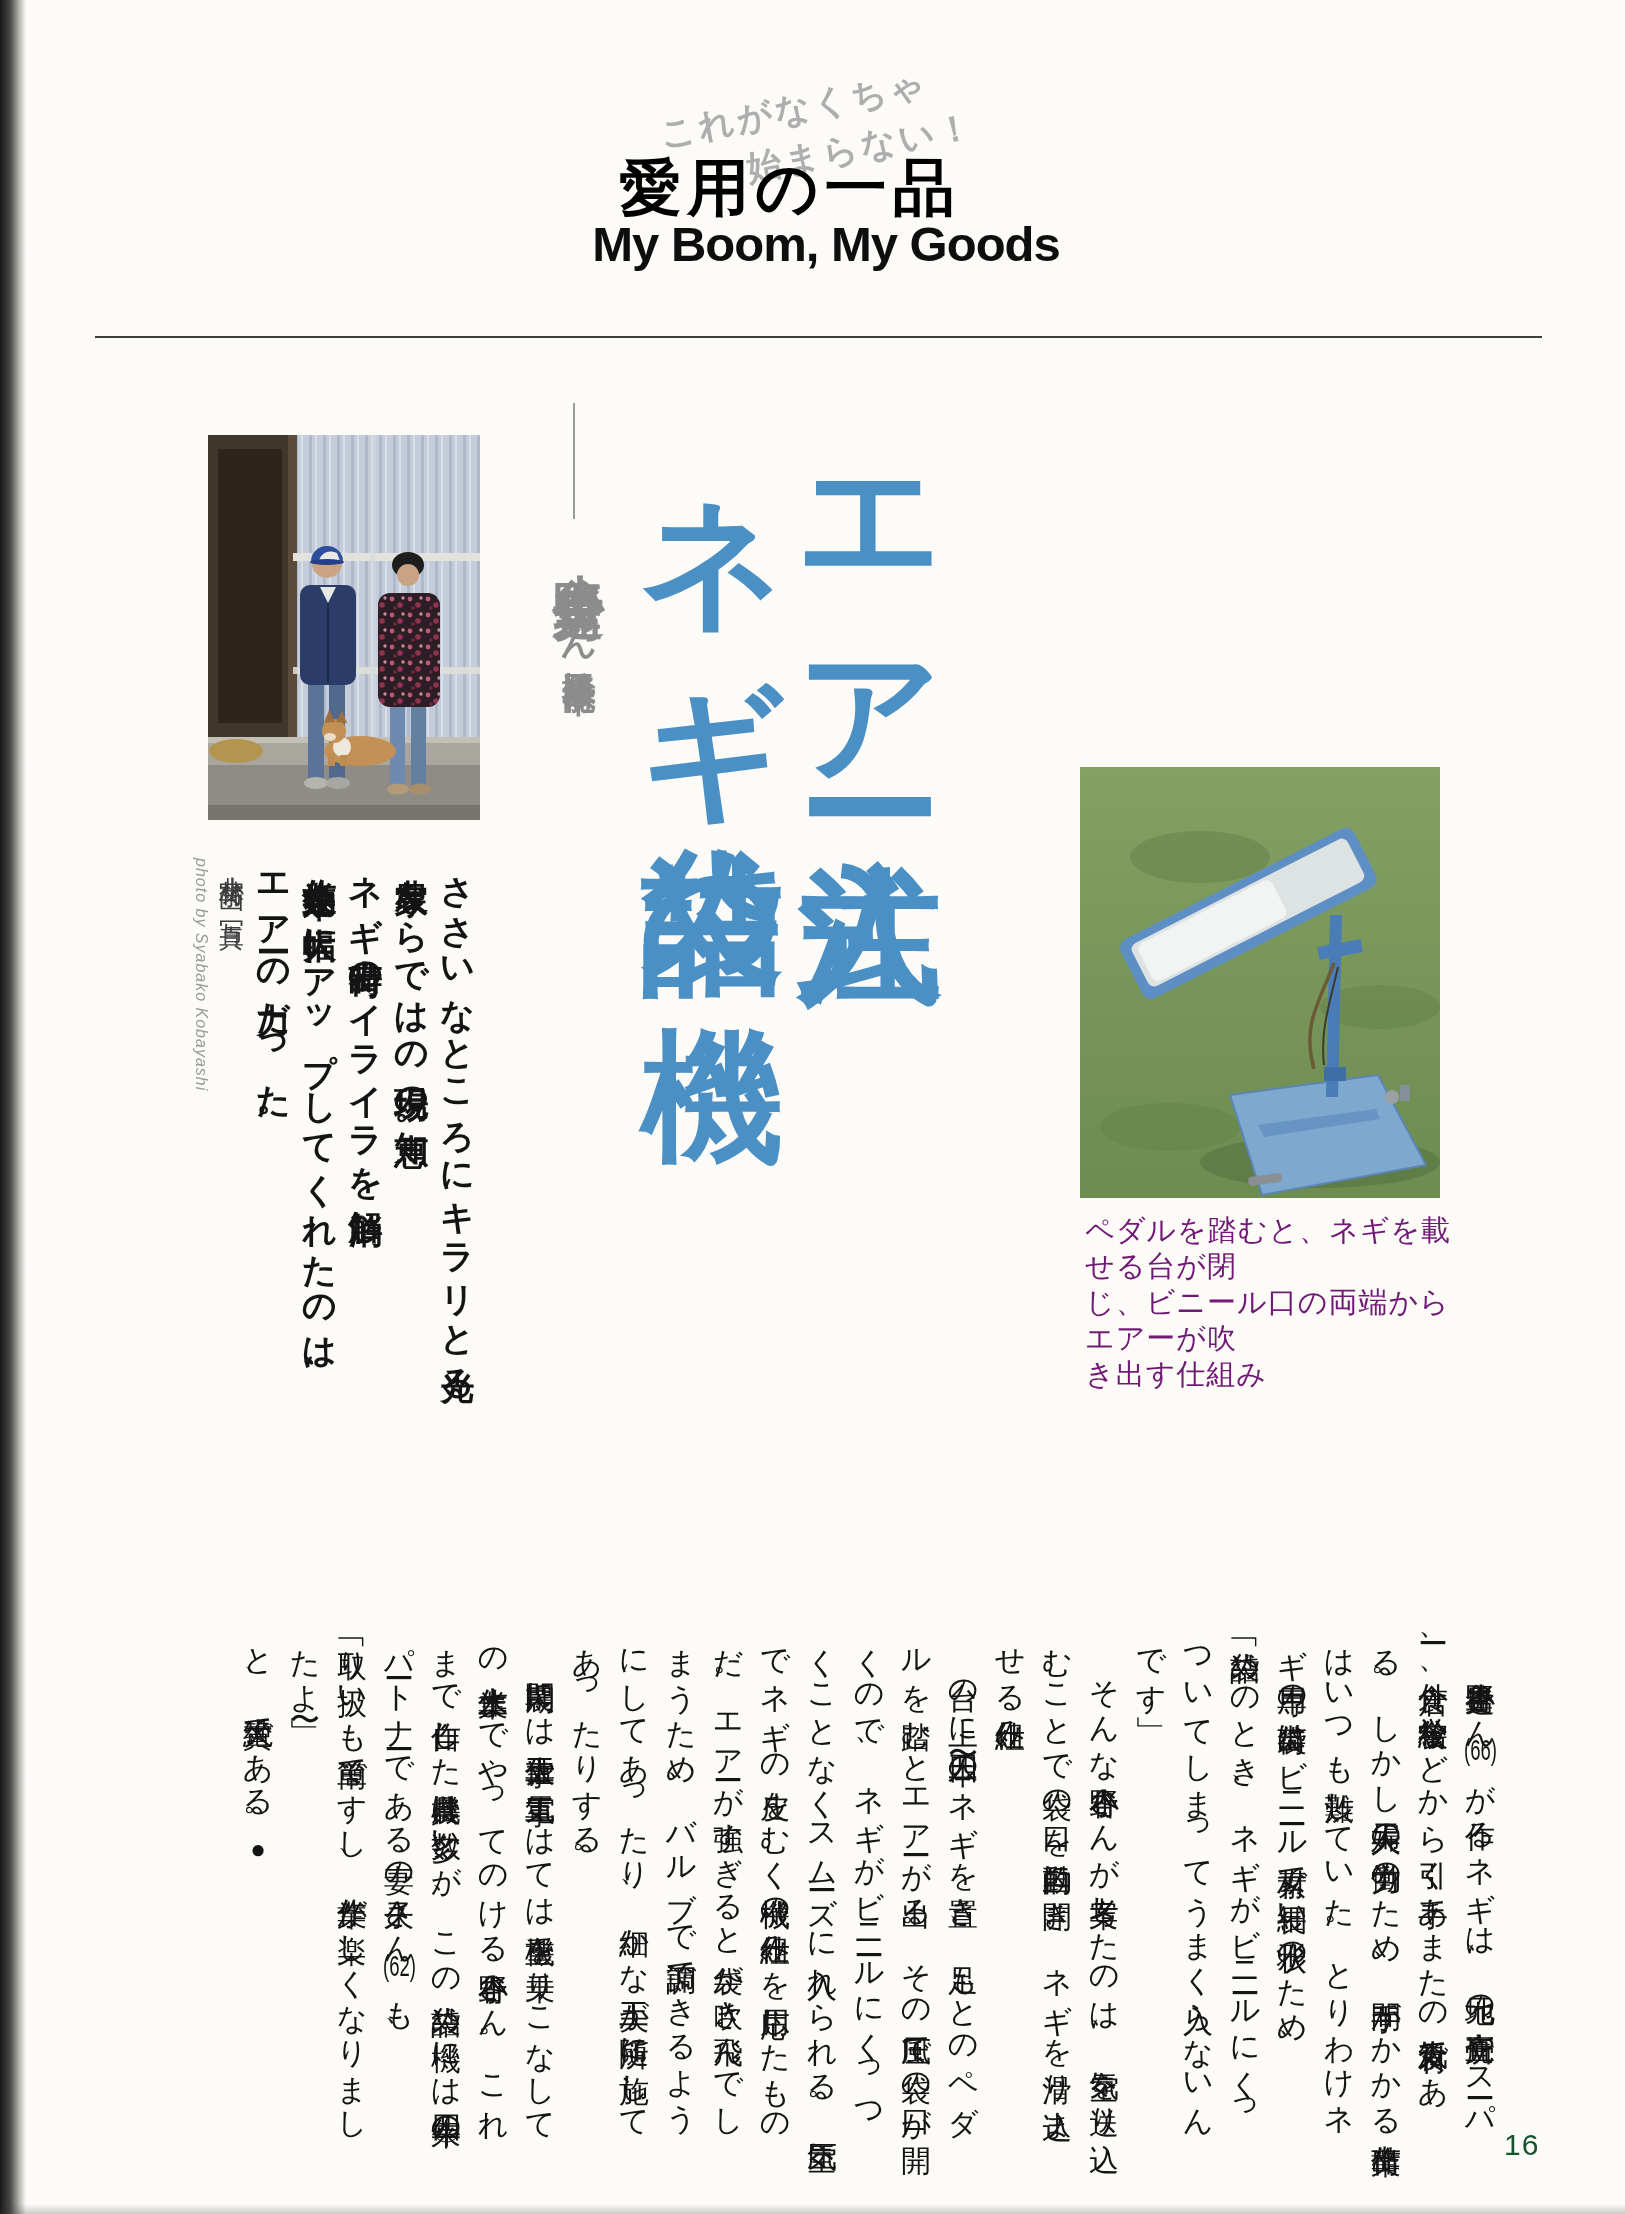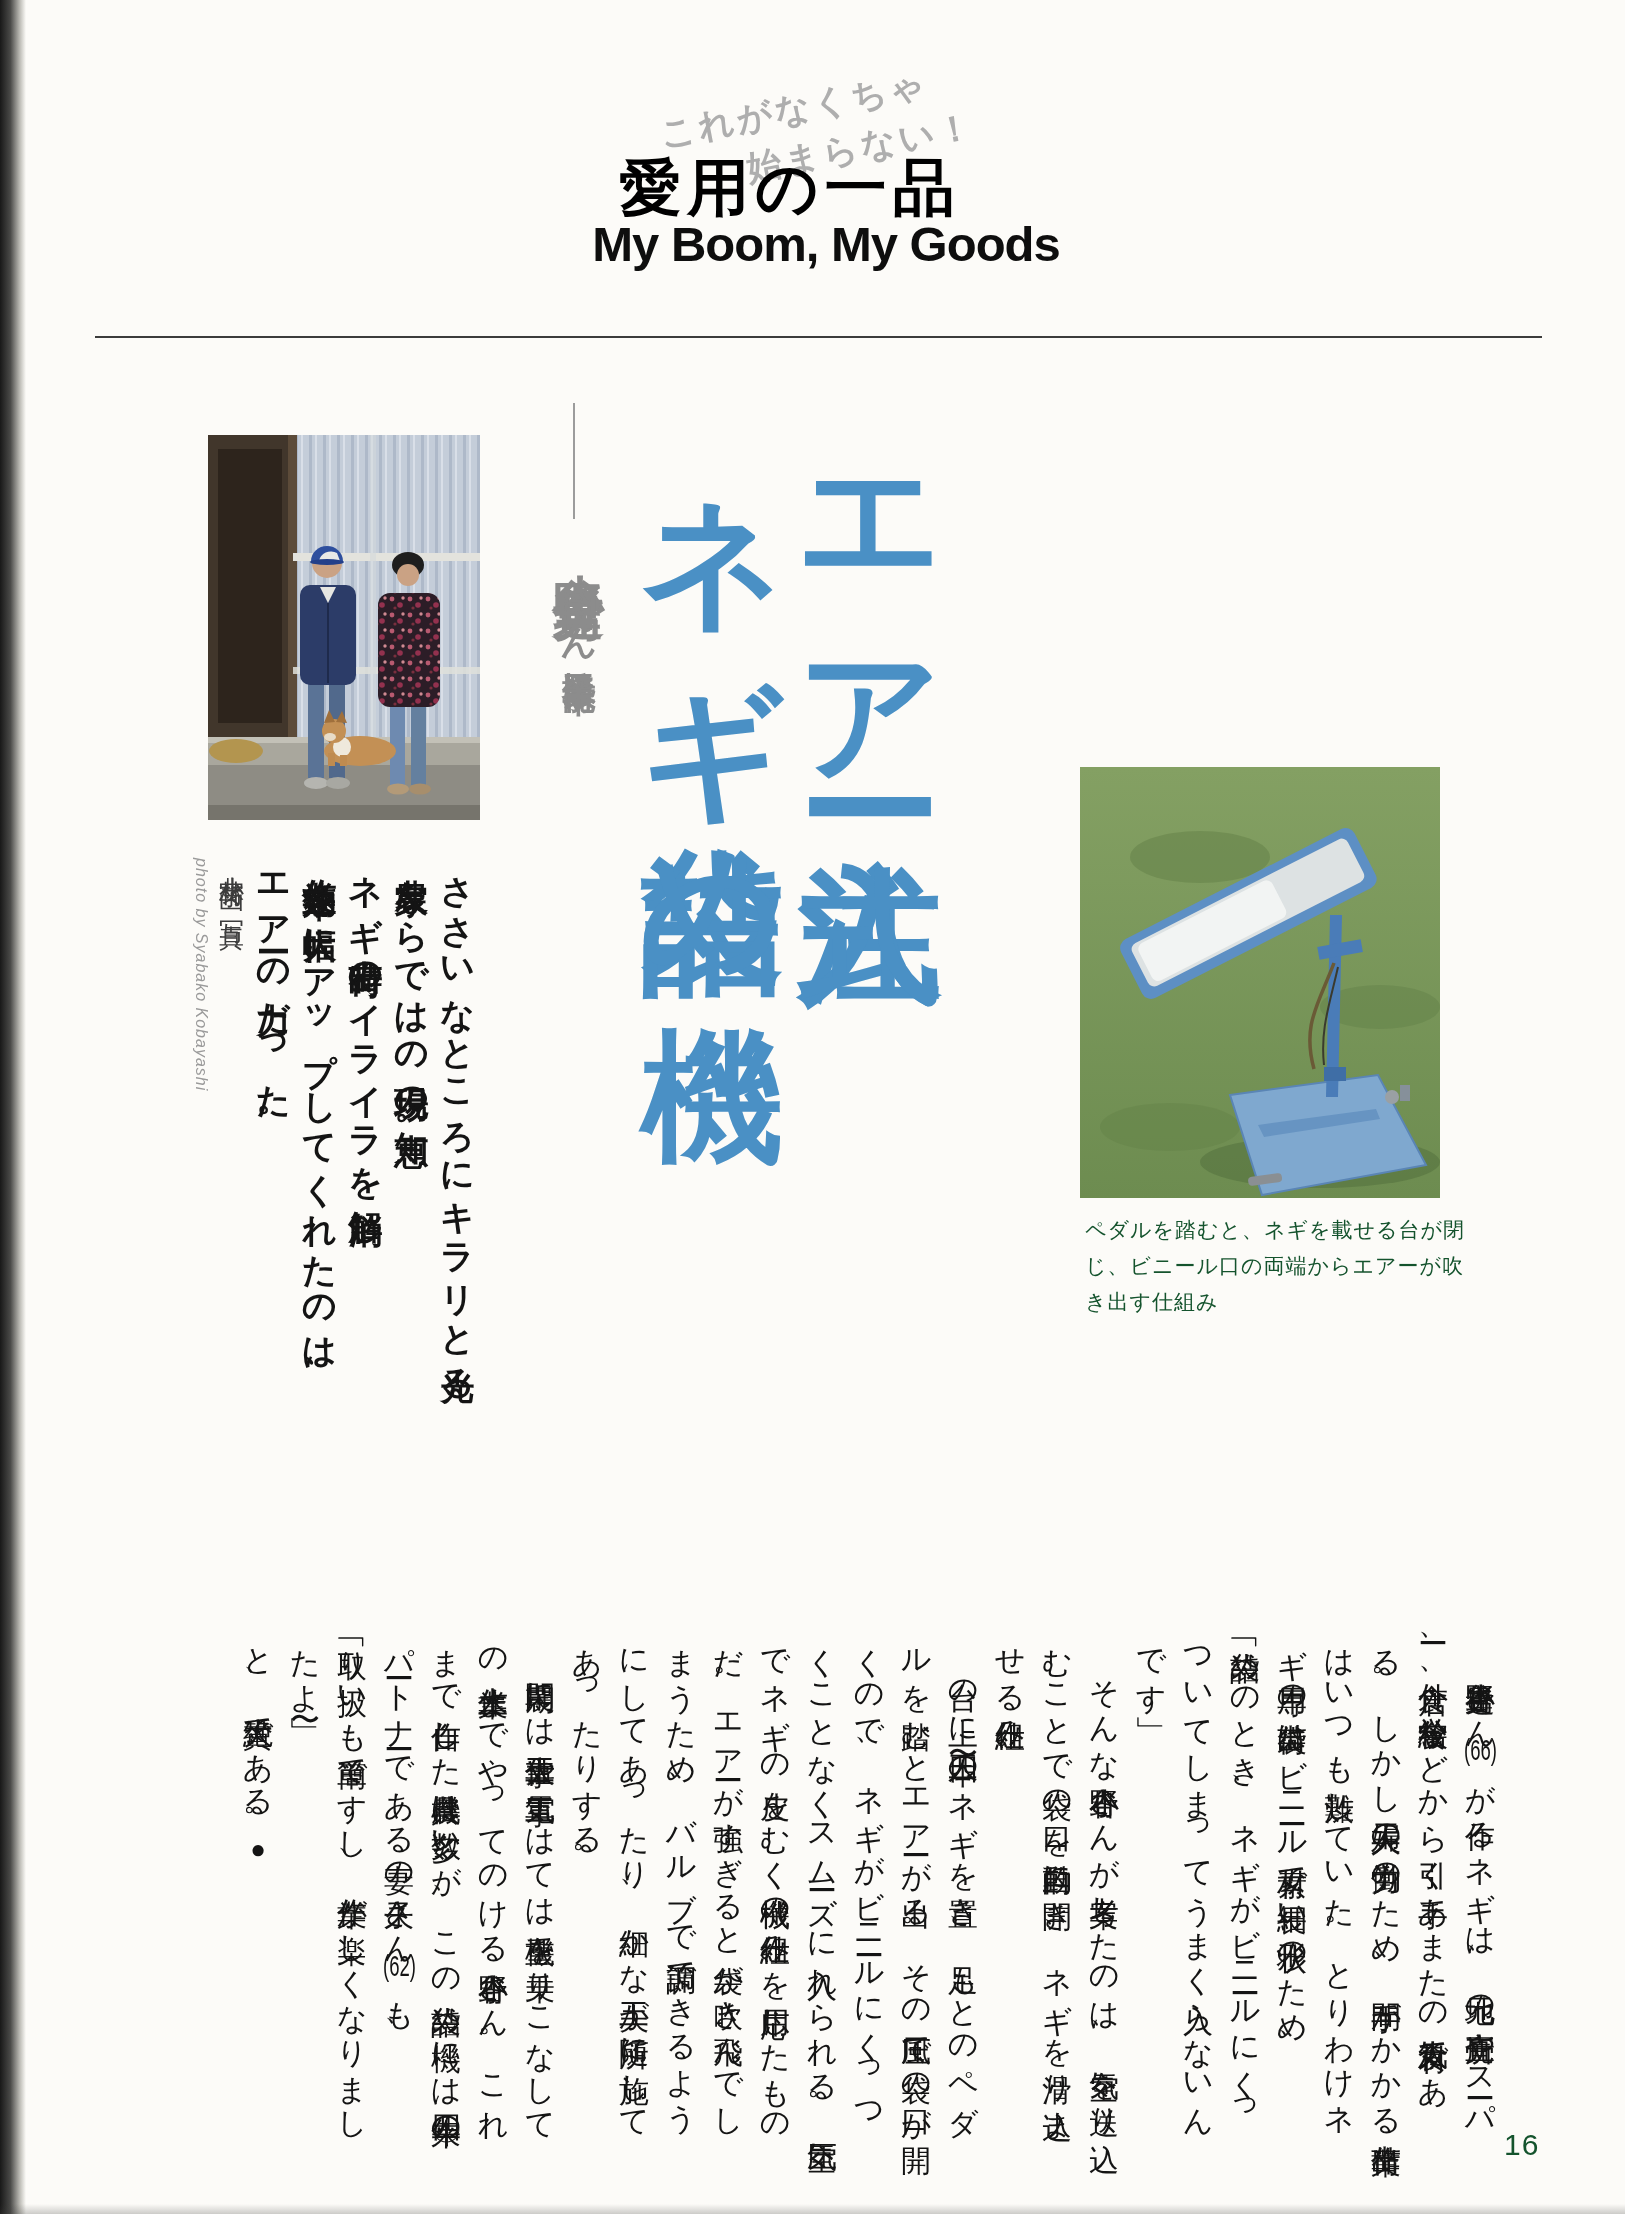--- a/index.html
+++ b/index.html
@@ -35,21 +35,21 @@
          color:#8c8c8c;font-weight:700;white-space:nowrap;}
   .author .nm{font-size:52px;letter-spacing:5px;}
   .author .hn{font-size:36px;letter-spacing:3px;}
   .author .pl{font-size:33px;letter-spacing:2px;margin-block-start:0;}
   .author .gap{display:inline-block;block-size:42px;}
   .headline{position:absolute;left:636px;top:398px;height:910px;writing-mode:vertical-rl;
          white-space:pre-line;font-size:143px;font-weight:800;line-height:157px;
          letter-spacing:5px;color:#4a90c5;font-family:"Liberation Sans","DejaVu Sans",sans-serif;}
   .machine-photo{position:absolute;left:1080px;top:767px;width:360px;height:431px;}
   .machine-caption{position:absolute;left:1085px;top:1212px;width:380px;
-         font-size:21px;line-height:36px;letter-spacing:1px;color:#14532d;white-space:pre-line;}
+         font-size:29px;line-height:36px;letter-spacing:1px;color:#701a75;white-space:pre-line;}
 
   
   .article{position:absolute;left:90px;top:1628px;height:518px;width:1414px;
          writing-mode:vertical-rl;font-size:30px;line-height:47px;letter-spacing:1px;color:#141414;}
   .article p{margin:0;padding:0;}
   .tcy{text-combine-upright:all;}
   .end-mark{font-size:26px;}
 
   .page-number{position:absolute;left:1504px;top:2128px;width:70px;text-align:left;
          font-size:30px;color:#14532d;letter-spacing:1px;}

